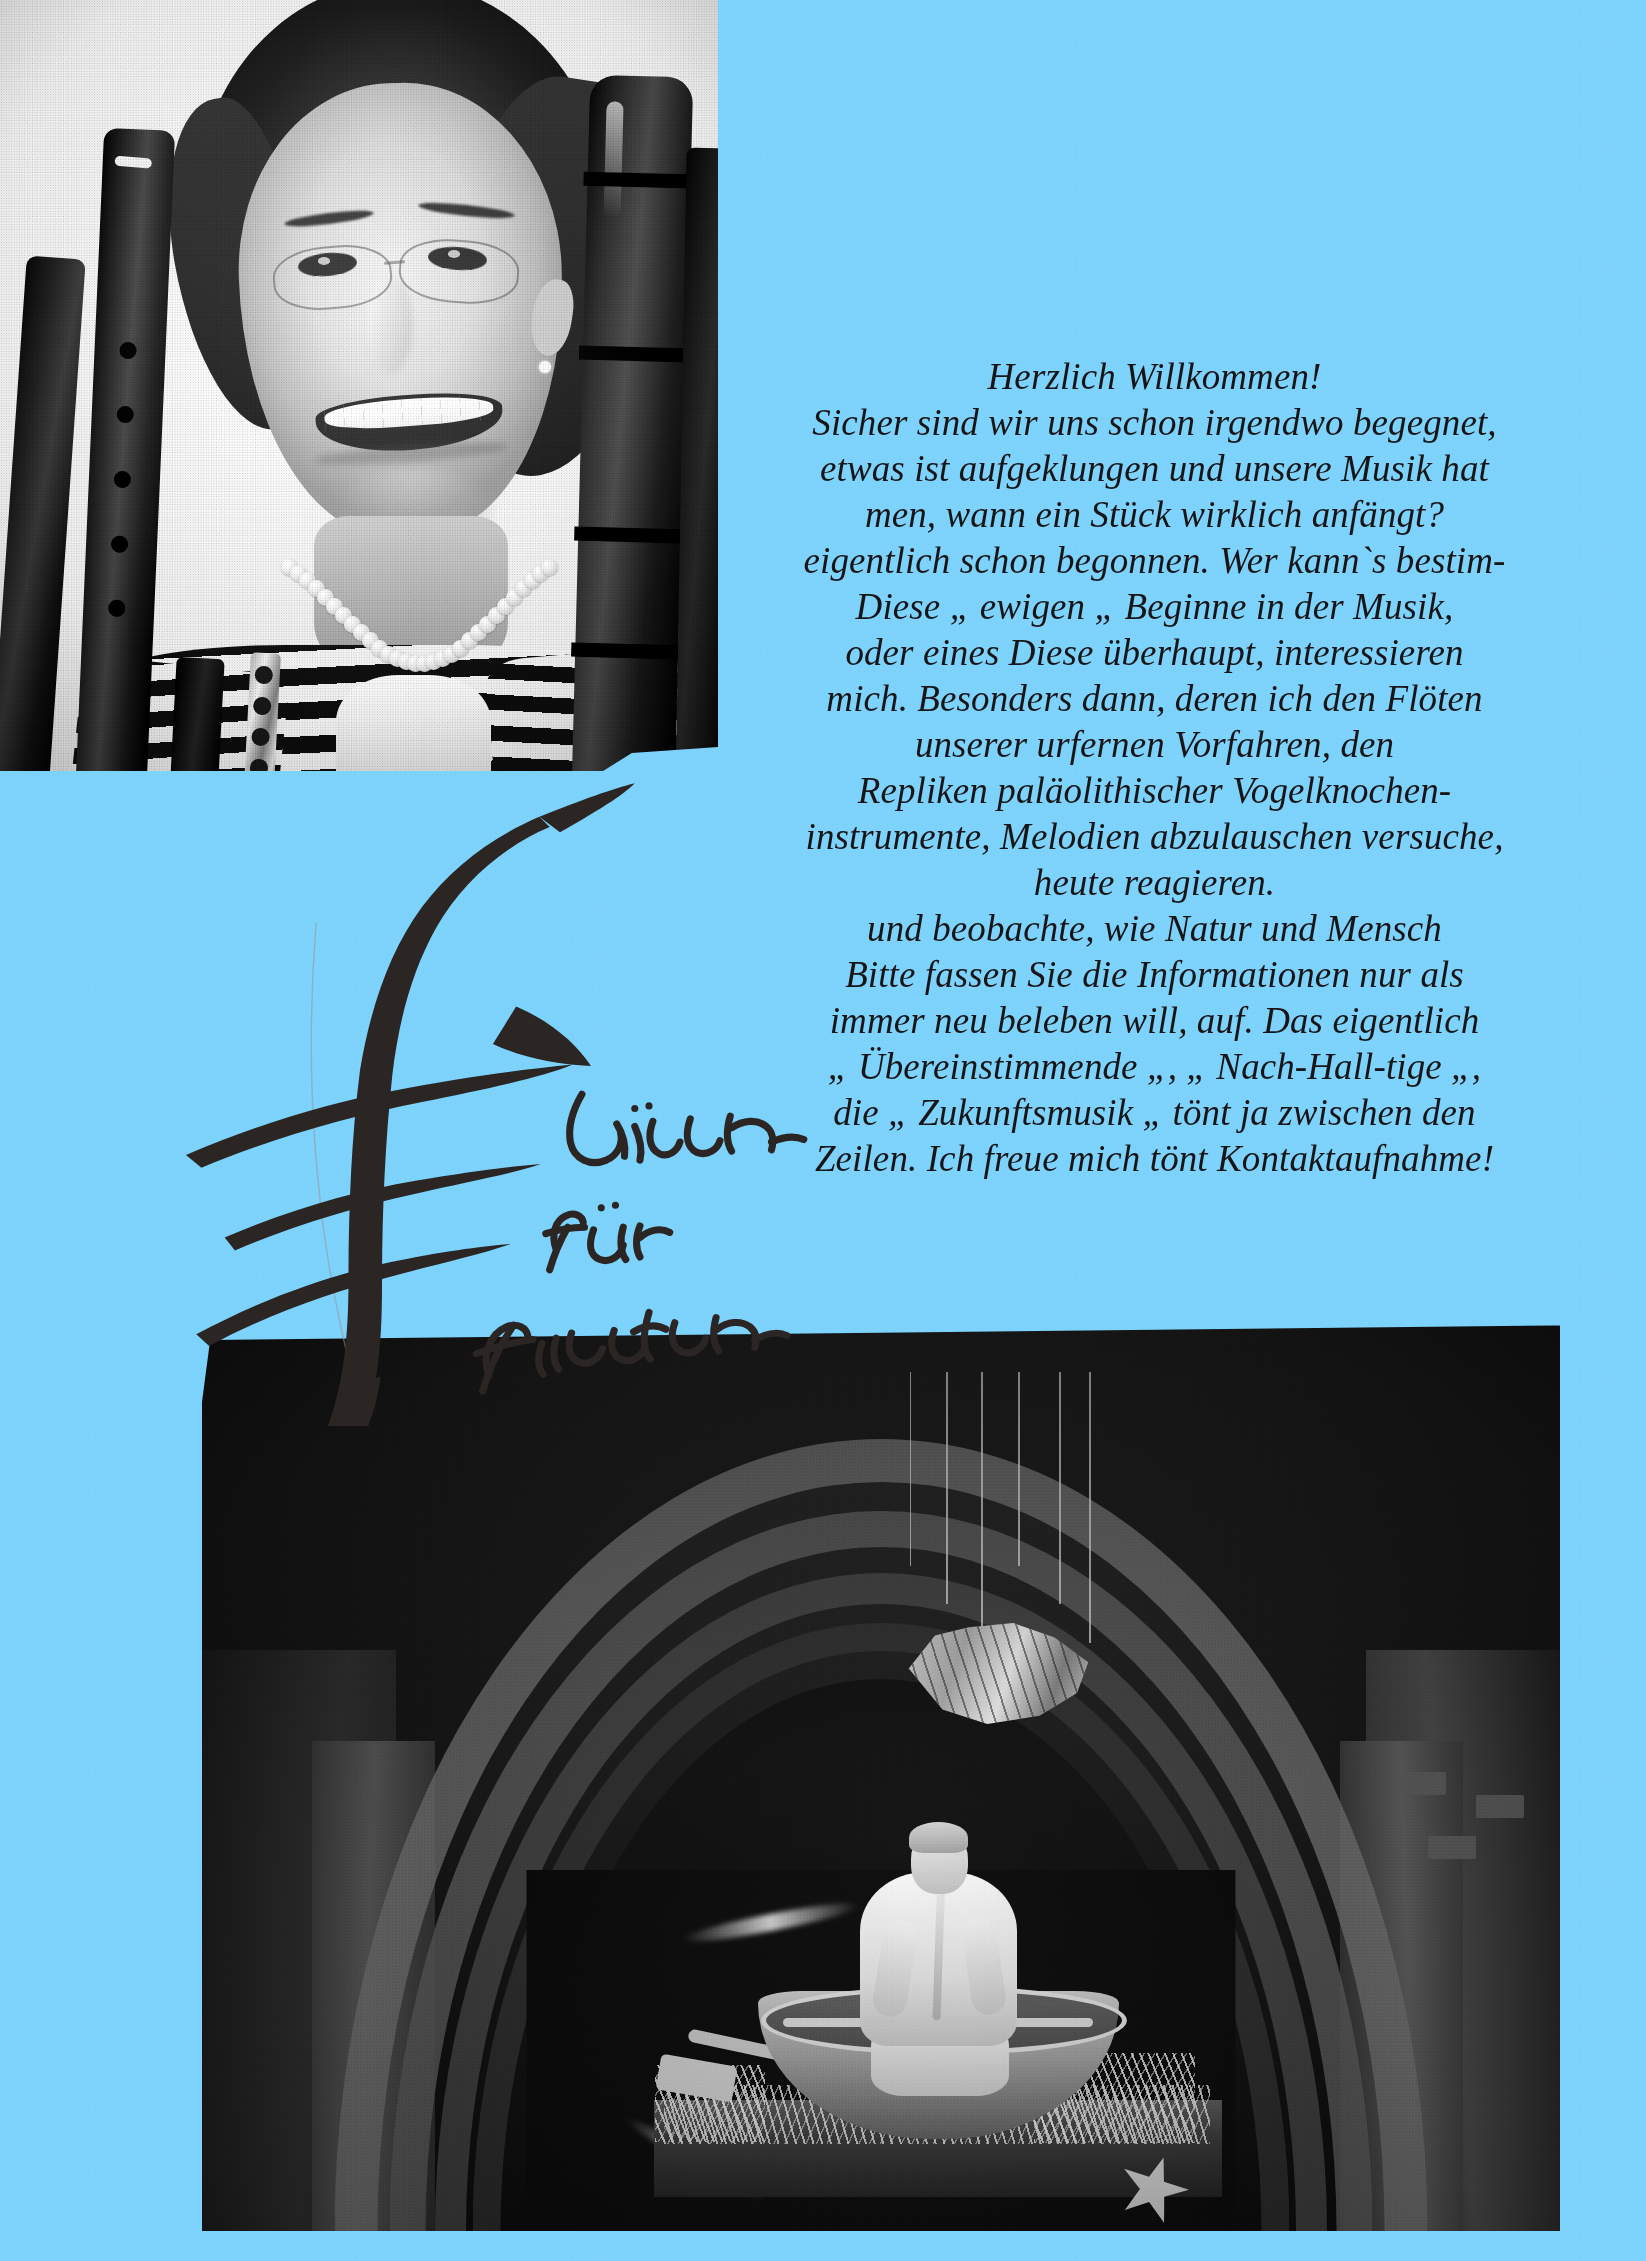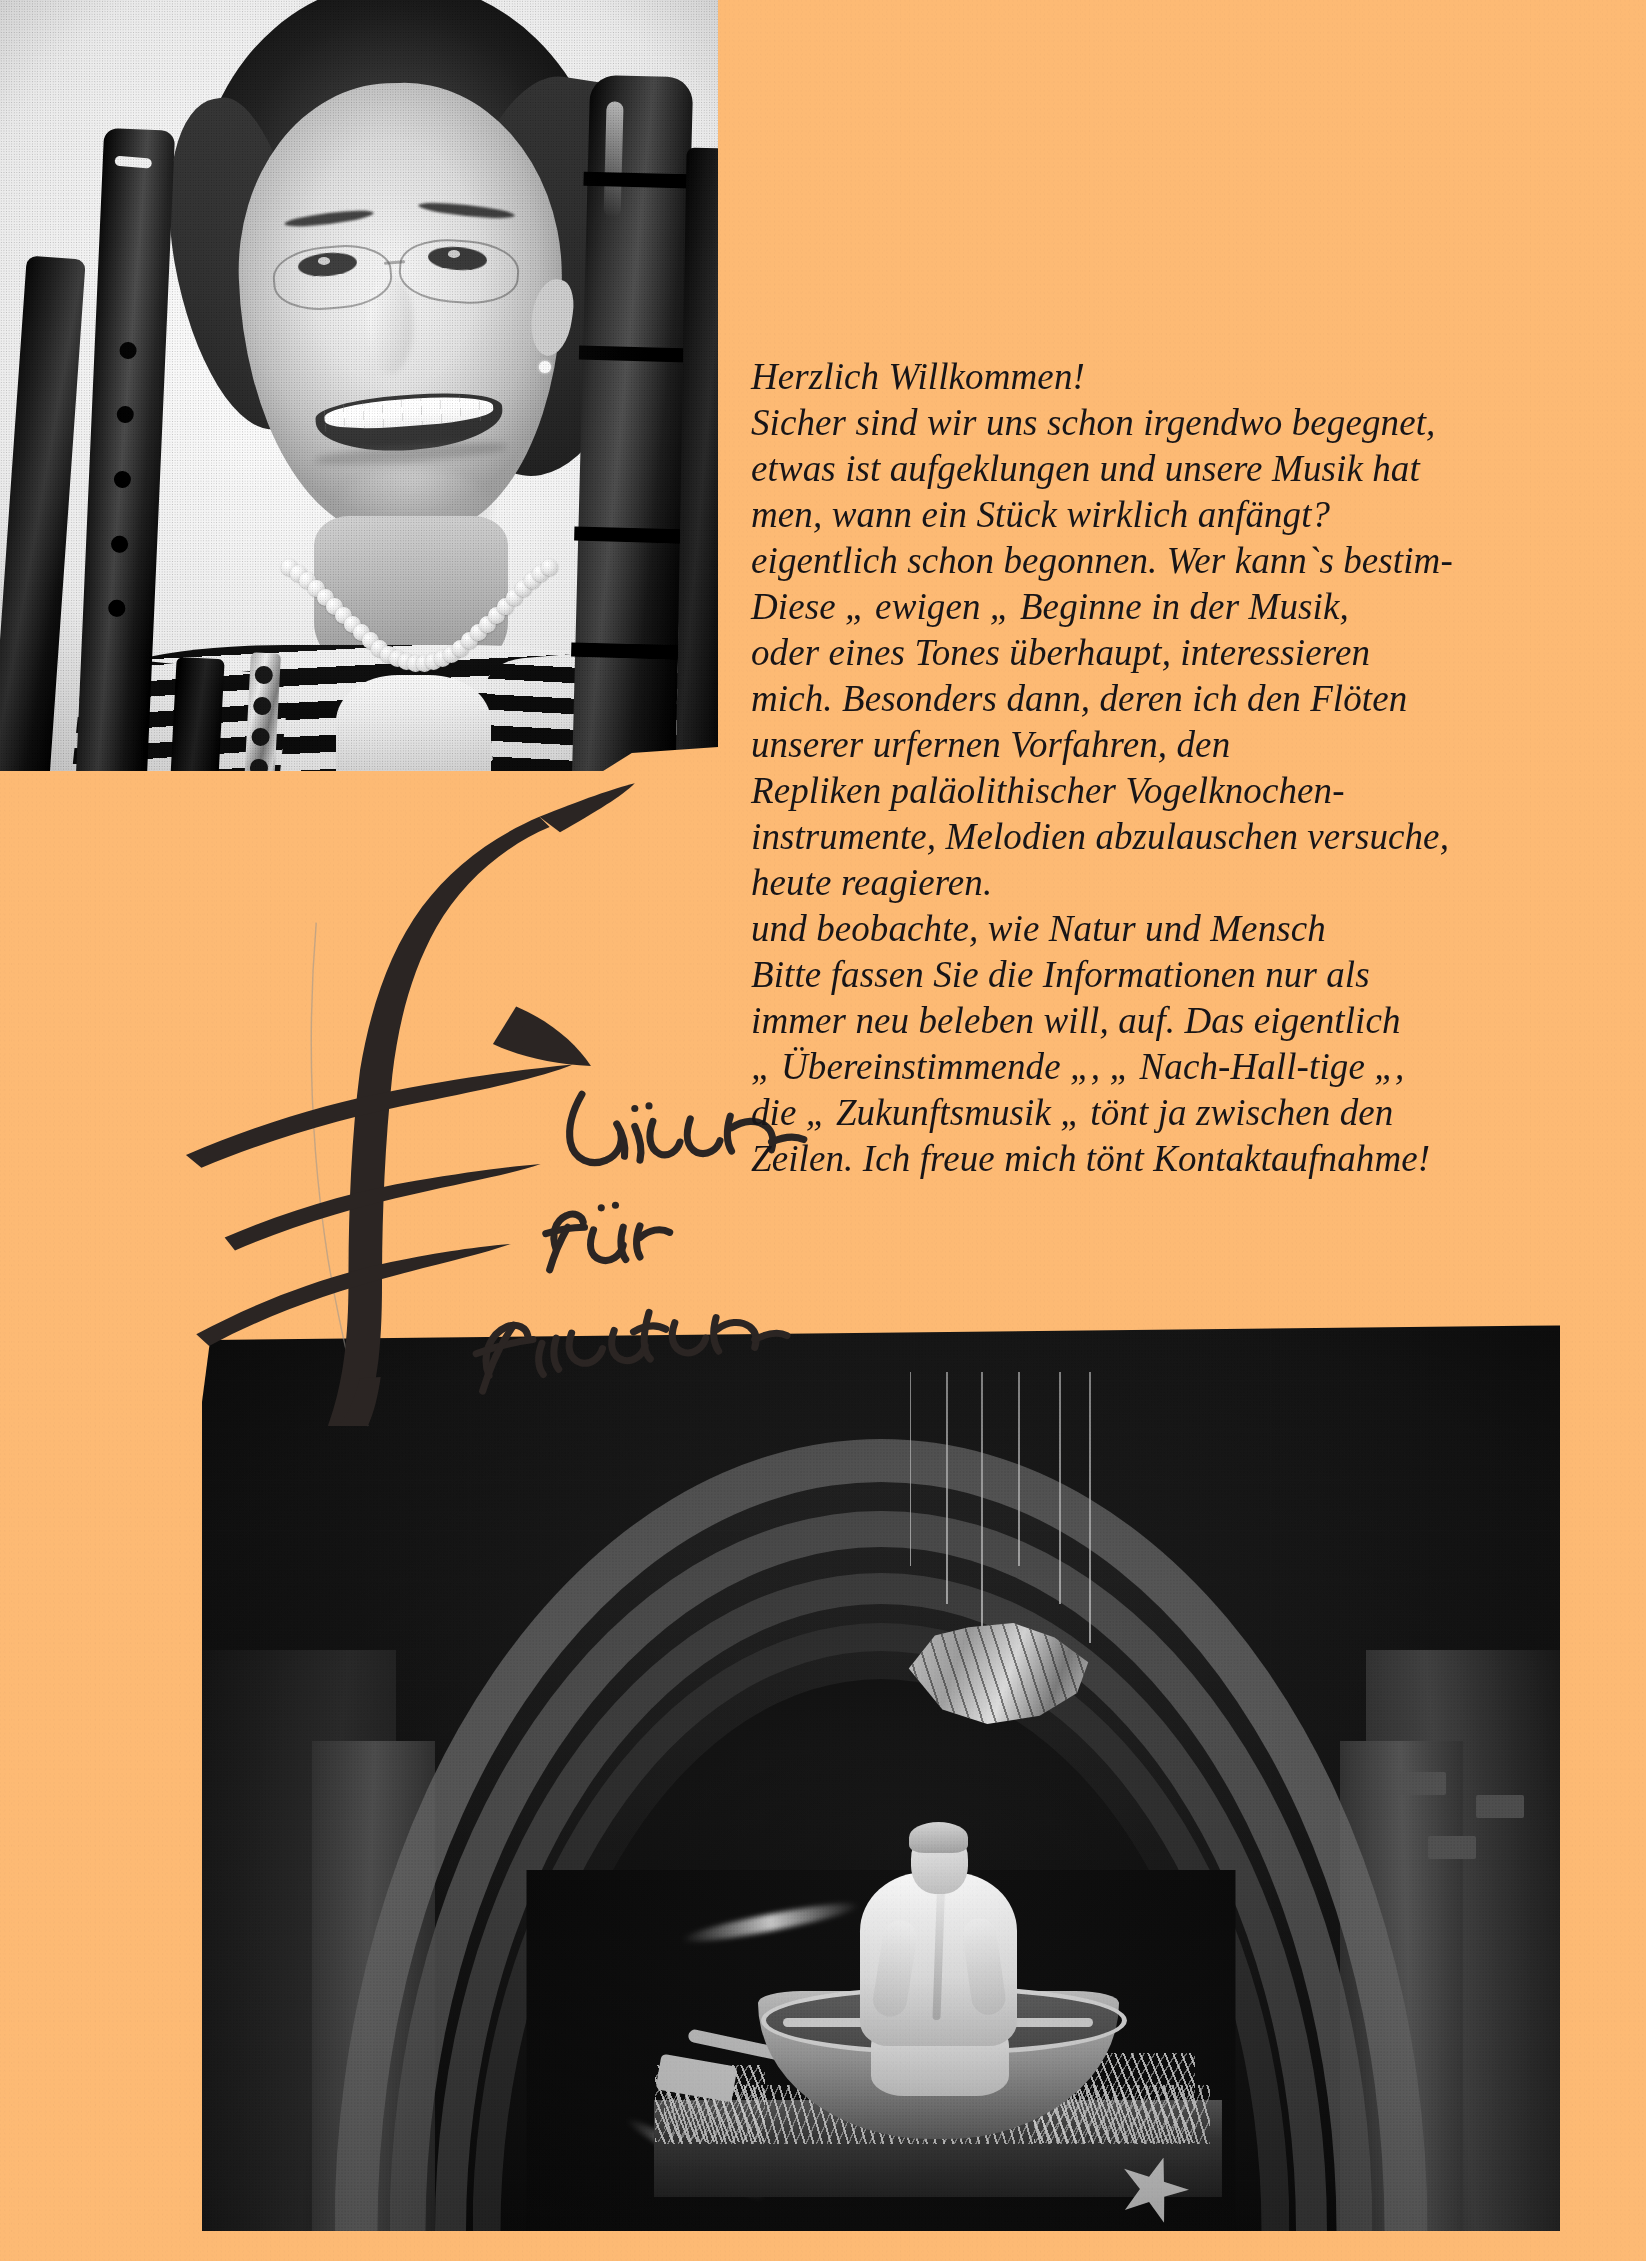--- a/index.html
+++ b/index.html
@@ -4,21 +4,21 @@
 <title>Floeten fuer Frieden</title>
 <style>
   html,body{margin:0;padding:0;}
   body{
     width:1647px;height:2261px;
     background:#fdfdfc;
     font-family:"Liberation Serif", serif;
     overflow:hidden;
     position:relative;
   }
-  #page{position:absolute;inset:0;background:#fdba74;}
+  #page{position:absolute;inset:0;background:#7dd3fc;text-align:center;}
 
   
   .grain{
     position:absolute;inset:0;pointer-events:none;z-index:60;
     background-image:
       radial-gradient(circle at 11% 23%, rgba(120,120,130,.030) 0 0.6px, transparent 0.6px),
       radial-gradient(circle at 62% 71%, rgba(120,120,130,.026) 0 0.6px, transparent 0.6px),
       radial-gradient(circle at 37% 88%, rgba(120,120,130,.022) 0 0.6px, transparent 0.6px);
     background-size:4.5px 4.5px,7px 7px,8.4px 8.4px;
     mix-blend-mode:multiply;opacity:.85;
@@ -483,21 +483,21 @@
   </div>
 
   <div id="letter">
     <p id="letter-lines">
         <span class="ln">Herzlich Willkommen!</span>
         <span class="ln">Sicher sind wir uns schon irgendwo begegnet,</span>
         <span class="ln">etwas ist aufgeklungen und unsere Musik hat</span>
         <span class="ln">men, wann ein Stück wirklich anfängt?</span>
         <span class="ln">eigentlich schon begonnen. Wer kann`s bestim-</span>
         <span class="ln">Diese „ ewigen „ Beginne in der Musik,</span>
-        <span class="ln">oder eines Tones überhaupt, interessieren</span>
+        <span class="ln">oder eines Diese überhaupt, interessieren</span>
         <span class="ln">mich. Besonders dann, deren ich den Flöten</span>
         <span class="ln">unserer urfernen Vorfahren, den</span>
         <span class="ln">Repliken paläolithischer Vogelknochen-</span>
         <span class="ln">instrumente, Melodien abzulauschen versuche,</span>
         <span class="ln">heute reagieren.</span>
         <span class="ln">und beobachte, wie Natur und Mensch</span>
         <span class="ln">Bitte fassen Sie die Informationen nur als</span>
         <span class="ln">immer neu beleben will, auf. Das eigentlich</span>
         <span class="ln">„ Übereinstimmende „, „ Nach-Hall-tige „,</span>
         <span class="ln">die „ Zukunftsmusik „ tönt ja zwischen den</span>

